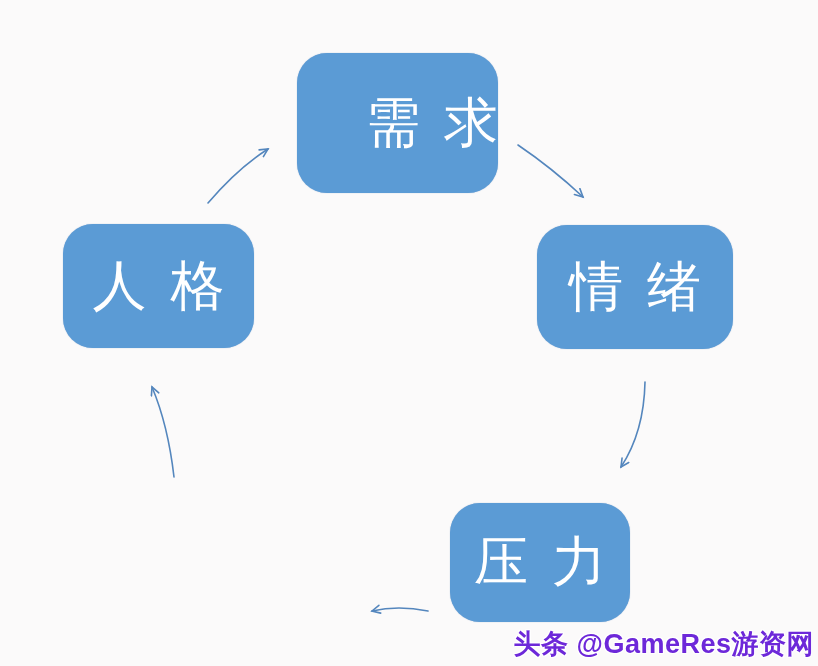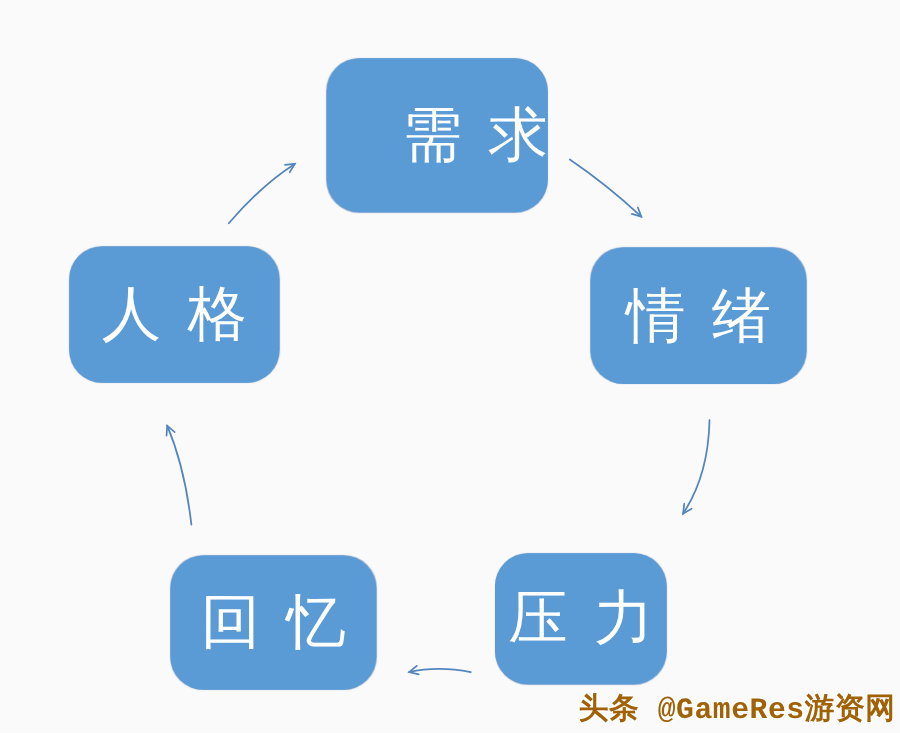--- a/index.html
+++ b/index.html
@@ -27,49 +27,48 @@
     box-shadow: 0 0 1px rgba(70,120,180,0.6);
   }
   .node span {
     letter-spacing: 24px;
     margin-right: -24px;
     white-space: nowrap;
   }
   .node-needs       { left: 297px; top:  53px; width: 201px; height: 140px; justify-content: flex-end; }
   .node-emotion     { left: 537px; top: 225px; width: 196px; height: 124px; }
   .node-personality { left:  63px; top: 224px; width: 191px; height: 124px; }
-  .node-pressure    { left: 450px; top: 503px; width: 156px; height: 119px; }
+  .node-pressure    { left: 450px; top: 503px; width: 180px; height: 119px; }
   .node-memory      { left: 155px; top: 505px; width: 187px; height: 122px; }
   .arrows-overlay {
     position: absolute;
     left: 0; top: 0;
     width: 818px; height: 666px;
     pointer-events: none;
   }
   .arrows-overlay path {
     fill: none;
     stroke: #5486bd;
     stroke-width: 1.6;
     stroke-linecap: round;
   }
   .watermark {
     position: absolute;
     right: 4px;
     bottom: 4px;
     font-size: 27px;
     font-weight: 700;
-    color: #a16207;
+    color: #6d28d9;
     letter-spacing: 0.5px;
     text-shadow:
       1px 1px 0 #ffffff, -1px -1px 0 #ffffff,
       1px -1px 0 #ffffff, -1px 1px 0 #ffffff,
       0 1px 0 #ffffff, 0 -1px 0 #ffffff,
       1px 0 0 #ffffff, -1px 0 0 #ffffff;
     white-space: nowrap;
-    font-family: Liberation Mono, monospace;
   }
 </style>
 </head>
 <body>
 
 <div class="canvas">
 
   <svg class="arrows-overlay" viewBox="0 0 818 666">
     <defs>
       <marker id="arrowhead" markerWidth="14" markerHeight="14" refX="9" refY="5" orient="auto" markerUnits="userSpaceOnUse">
@@ -92,19 +91,16 @@
   </div>
 
   <div class="node node-emotion">
     <span>情绪</span>
   </div>
 
   <div class="node node-pressure">
     <span>压力</span>
   </div>
 
-  <div class="node node-memory">
-    <span>回忆</span>
-  </div>
 
   <div class="watermark">头条 @GameRes游资网</div>
 
 </div>
 
 </body></html>

